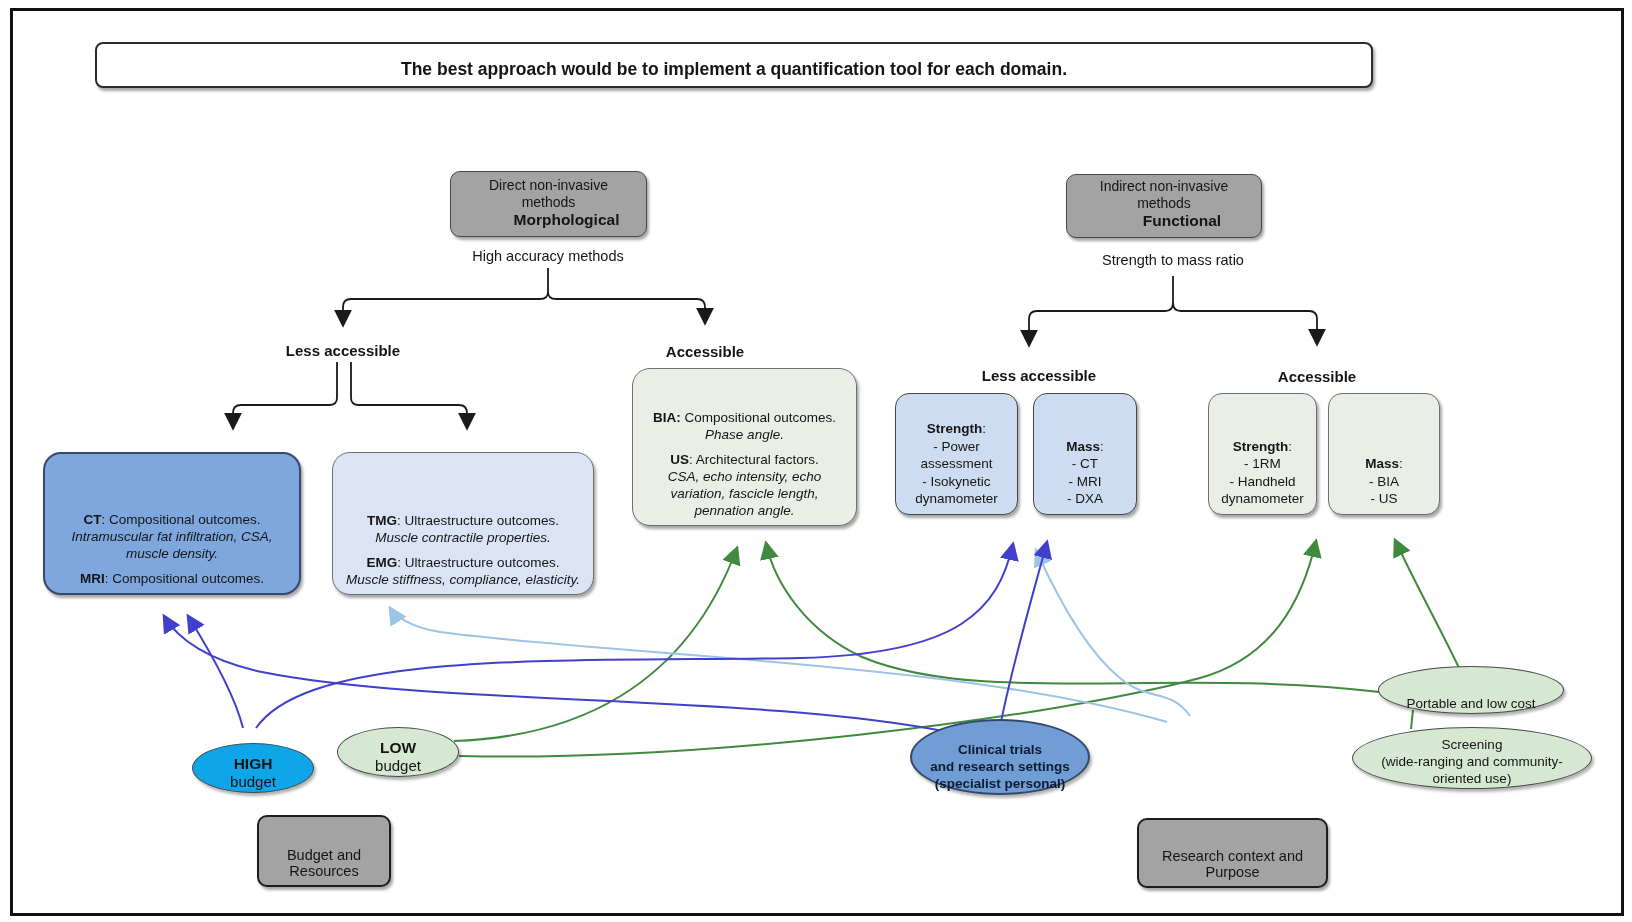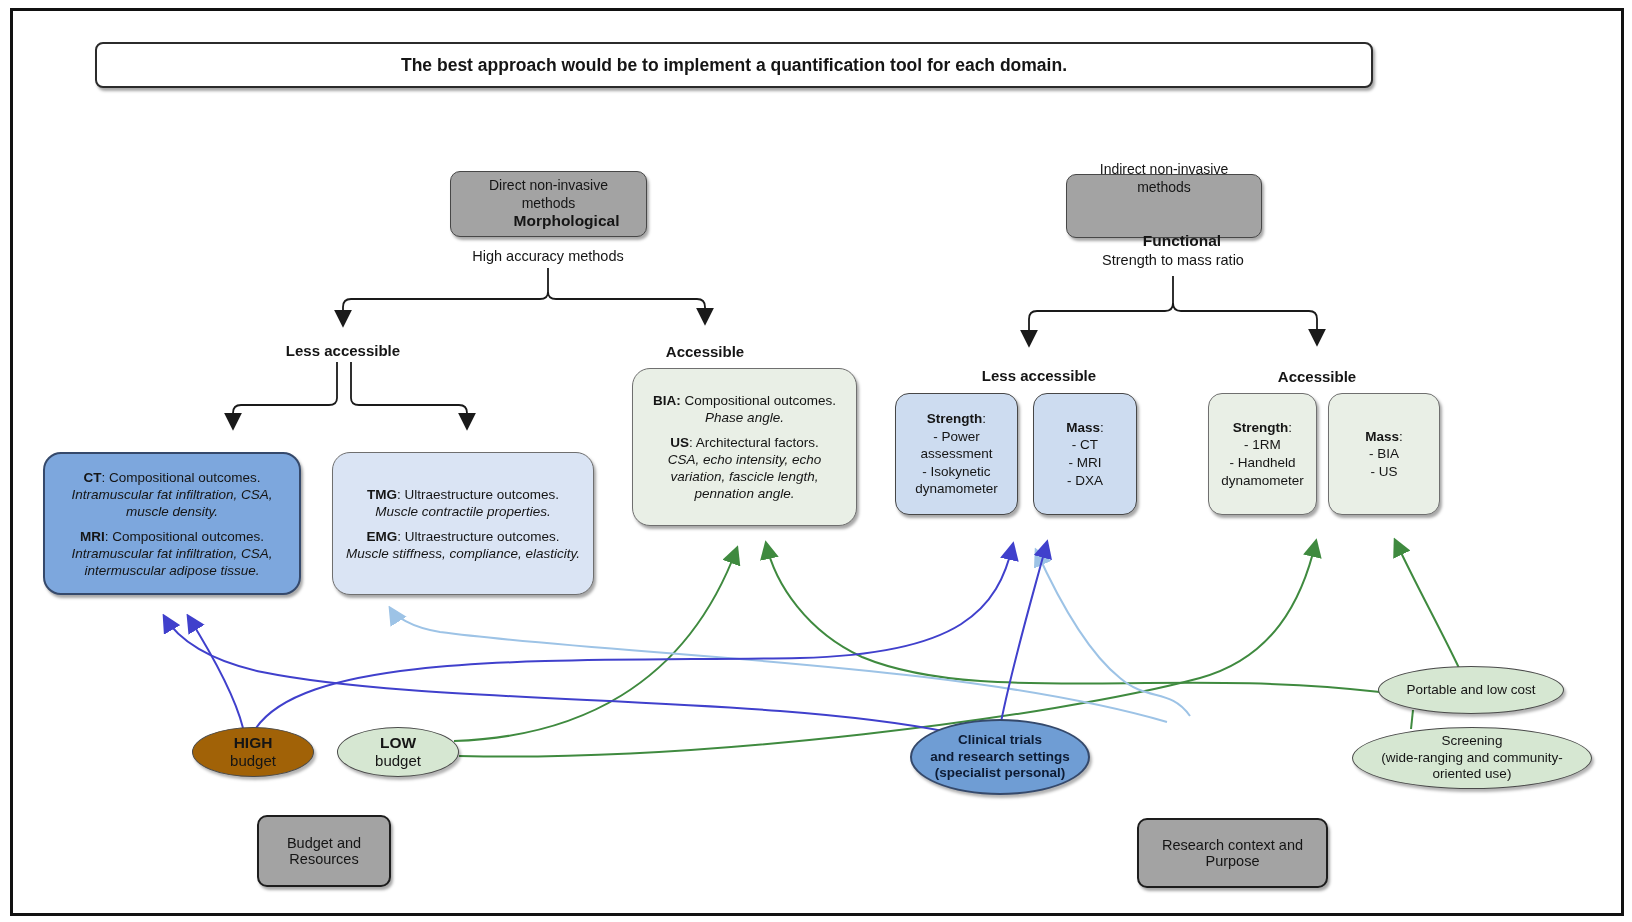--- a/index.html
+++ b/index.html
@@ -1,37 +1,37 @@
 <!DOCTYPE html>
 <html><head>
 <meta charset="utf-8">
 <style>
   html,body{margin:0;padding:0;background:#fff;}
   #canvas{position:relative;width:1632px;height:922px;background:#fff;font-family:"Liberation Sans",sans-serif;color:#151515;overflow:hidden;}
   .frame{position:absolute;left:10px;top:8px;width:1608px;height:902px;border:3px solid #111;background:transparent;}
   svg#wires{position:absolute;left:0;top:0;width:1632px;height:922px;}
-  .node{position:absolute;box-sizing:border-box;display:flex;flex-direction:column;justify-content:center;align-items:center;text-align:center;}
+  .node{position:absolute;box-sizing:border-box;display:flex;flex-direction:column;justify-content:flex-end;align-items:center;text-align:center;}
   .rbox{border:1.6px solid #474747;background:#a3a3a3;box-shadow:2px 3px 3px rgba(0,0,0,.35);padding:6px 8px;}
   .titlebox{border:2px solid #2b2b2b;border-radius:8px;font-weight:bold;font-size:17.5px;box-shadow:2px 3px 3px rgba(0,0,0,.35);background:#fff;}
   .hdrbox{border-radius:10px;font-size:14px;line-height:1.22;}
   .hdr-bold{font-weight:bold;font-size:15.5px;padding-left:36px;}
   .sublbl{font-size:14.5px;background:transparent;border:none;box-shadow:none;}
   .seclbl{font-weight:bold;font-size:15px;}
   .bigbox{border-radius:18px;font-size:13.5px;line-height:1.26;}
   .methodbox{border-radius:14px;font-size:13.5px;line-height:1.3;}
   .ellipse{border-radius:50%;border:1.7px solid #4a4a4a;box-shadow:2px 3px 3px rgba(0,0,0,.3);font-size:13.5px;line-height:1.25;}
   .prelines{white-space:pre-line;}
   .it{font-style:italic;}
   .b{font-weight:bold;}
   .gap{height:8px;}
   .fill-ctmri{background:#7da7dd;border-color:#35496b;border-width:2px;}
   .fill-clinical{background:#6f9dd4;border-color:#35496b;border-width:2px;}
   .fill-lblue{background:#dae4f4;border-color:#6f6f6f;}
   .fill-mblue{background:#cddcf0;border-color:#474747;}
-  .fill-hblue{background:#a16207;}
+  .fill-hblue{background:#0ea5e9;margin-top:16px;}
   .fill-green{background:#d6e7d2;}
   .fill-gray{background:#e9efe6;border-color:#6f6f6f;}
   .whitebox{border-radius:10px;font-size:14.5px;border:2px solid #1d1d1d;}
   .budget-big{font-weight:bold;font-size:15.5px;}
   .budget-sub{font-size:15px;}
 </style>
 </head>
 <body>
 
 <div id="canvas">
@@ -95,42 +95,41 @@
     <span>The best approach would be to implement a quantification tool for each domain.</span>
   </div>
 
   <div class="node rbox hdrbox" style="left:450px;top:171px;width:197px;height:66px;">
     <div class="prelines">Direct non-invasive
 methods</div>
     <div class="hdr-bold">Morphological</div>
   </div>
   <div class="node sublbl" style="left:448px;top:248px;width:200px;">High accuracy methods</div>
 
-  <div class="node rbox hdrbox" style="left:1066px;top:174px;width:196px;height:64px;gap:36px;">
+  <div class="node rbox hdrbox" style="left:1066px;top:174px;width:196px;height:64px;">
     <div class="prelines">Indirect non-invasive
 methods</div>
     <div class="hdr-bold">Functional</div>
   </div>
   <div class="node sublbl" style="left:1073px;top:252px;width:200px;">Strength to mass ratio</div>
 
   <div class="node seclbl" style="left:263px;top:342px;width:160px;">Less accessible</div>
   <div class="node seclbl" style="left:625px;top:343px;width:160px;">Accessible</div>
   <div class="node seclbl" style="left:959px;top:367px;width:160px;">Less accessible</div>
   <div class="node seclbl" style="left:1237px;top:368px;width:160px;">Accessible</div>
 
   <div class="node rbox bigbox fill-ctmri" style="left:43px;top:452px;width:258px;height:143px;">
     <div>
       <span class="b">CT</span><span>: Compositional outcomes.</span>
     </div>
     <div class="it">Intramuscular fat infiltration, CSA, muscle density.</div>
     <div class="gap"></div>
     <div>
       <span class="b">MRI</span><span>: Compositional outcomes.</span>
     </div>
-    <div class="it">Intramuscular fat infiltration, CSA, intermuscular adipose tissue.</div>
   </div>
 
   <div class="node rbox bigbox fill-gray" style="left:632px;top:368px;width:225px;height:158px;">
     <div>
       <span class="b">BIA:</span><span> Compositional outcomes.</span>
     </div>
     <div class="it">Phase angle.</div>
     <div class="gap"></div>
     <div>
       <span class="b">US</span><span>: Architectural factors.</span>

